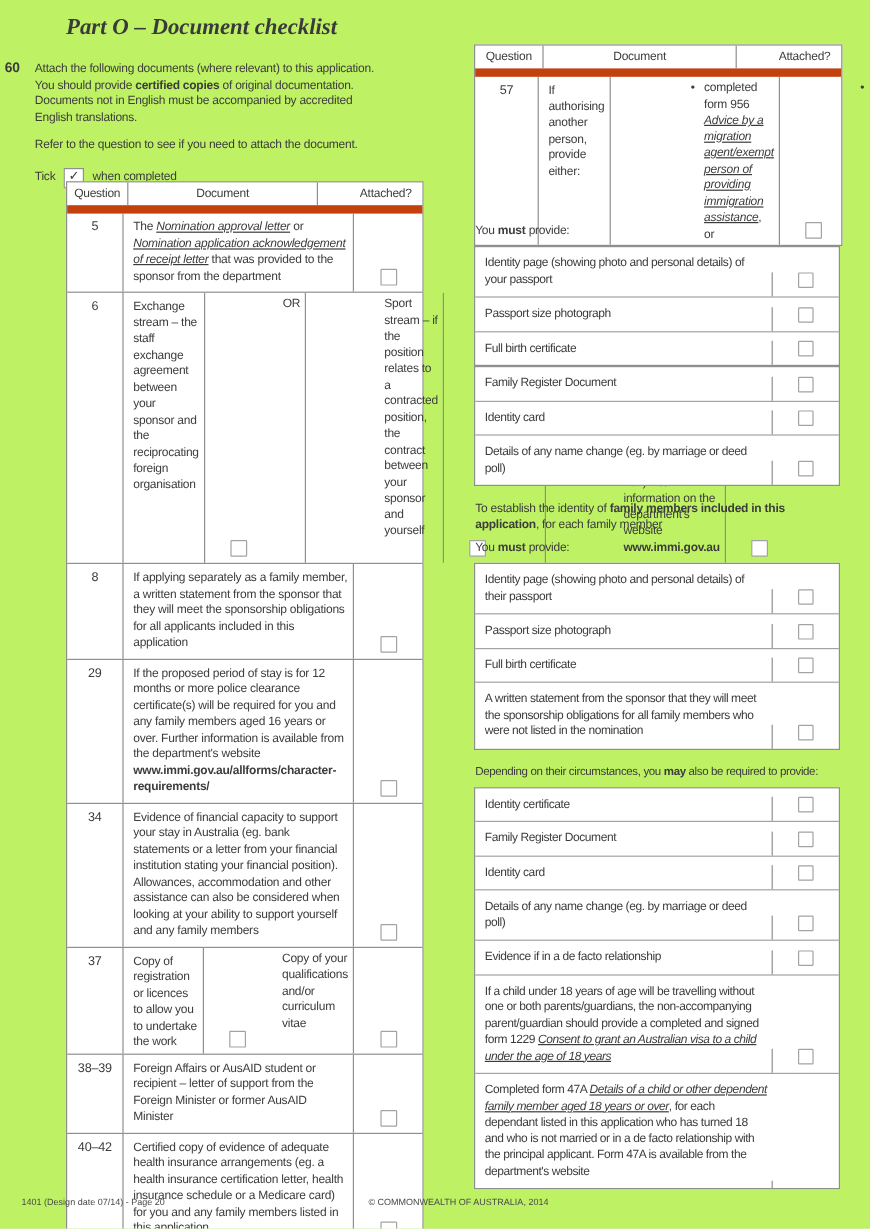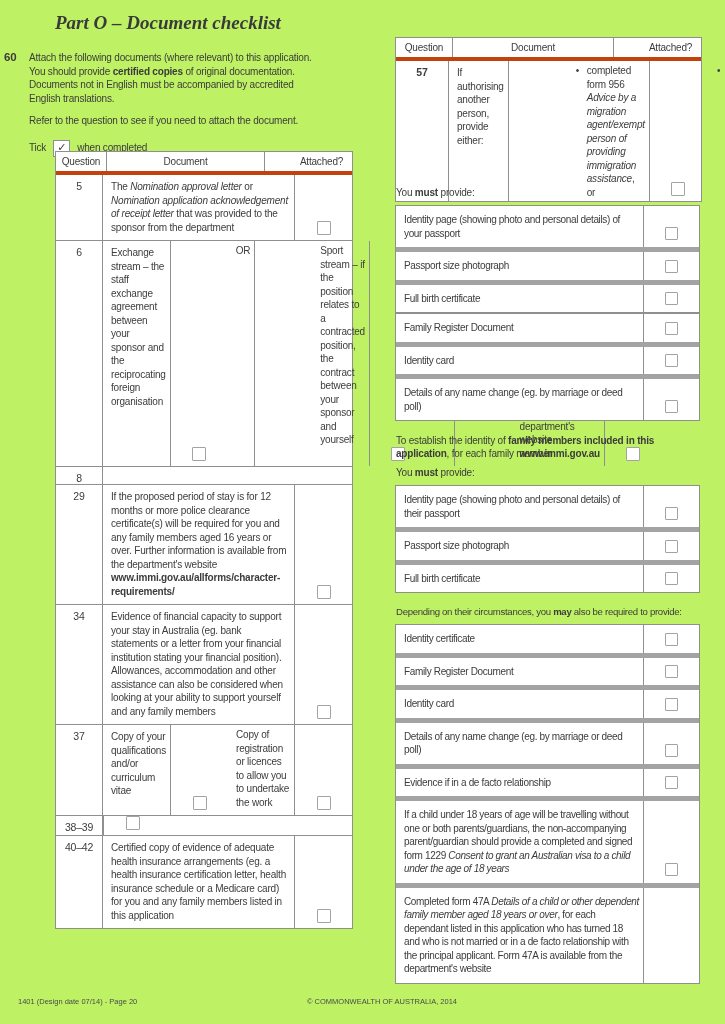--- a/index.html
+++ b/index.html
@@ -1,21 +1,21 @@
 <!DOCTYPE html>
 <html><head>
 <meta charset="utf-8">
 <style>
   html,body{margin:0;padding:0;background:#e8e8e8;}
   .page{
     position:relative;width:725px;height:1024px;background:#bef264;margin:0 auto;
     font-family:"Liberation Sans", sans-serif;color:#3c3c3c;font-size:10px;
     letter-spacing:-0.2px;overflow:hidden;
   }
-  .seg-i{font-style:italic;}
+  .seg-i{font-style:italic;text-decoration:underline;}
   .seg-b{font-weight:bold;}
 
   
   .title{
     position:absolute;left:55px;top:12px;
     font-family:"Liberation Serif", serif;font-style:italic;font-weight:600;
     font-size:19px;color:#3a3a3a;letter-spacing:0;
   }
   .q60{position:absolute;left:4px;top:51px;width:322px;line-height:13.5px;}
   .qnum{position:absolute;left:0;top:0;font-weight:bold;font-size:11.5px;}
@@ -27,30 +27,30 @@
   .tickbox{
     width:15px;height:15px;border:1px solid #8f8f8f;background:#fff;
     display:inline-flex;align-items:center;justify-content:center;
     font-size:11px;color:#3c3c3c;flex:0 0 auto;
   }
 
   
   .qtbl{border:1px solid #8f8f8f;background:#fff;}
   .ltable{position:absolute;left:55px;top:151px;width:296px;}
   .rtable{position:absolute;left:395px;top:37px;width:305px;}
-  .thead{display:flex;border-bottom:4px solid #c2410c;}
+  .thead{display:flex;border-bottom:7px solid #c2410c;}
   .th{padding:4px 2px;text-align:center;font-size:10px;}
   .th0{flex:0 0 46px;border-right:1px solid #8f8f8f;}
   .th1{flex:1;}
   .th2{flex:0 0 57px;border-left:1px solid #8f8f8f;padding-left:28px;}
   .rtable .th0{flex-basis:52px;}
   .trow{display:flex;}
   .trow + .trow{border-top:1px solid #8f8f8f;}
   .qcell{flex:0 0 46px;border-right:1px solid #8f8f8f;text-align:center;padding-top:5px;font-size:10.5px;}
-  .rtable .qcell{flex-basis:52px;font-weight:bold;}
+  .rtable .qcell{flex-basis:52px;}
   .rcell{flex:1;display:flex;flex-direction:row;}
   .blk{display:flex;align-items:stretch;}
   .btxt{flex:1;padding:2px 4px 2px 8px;line-height:13.5px;}
   .blk:first-child > .btxt{padding-top:5px;}
   .blk + .blk > .btxt{padding-top:3px;}
   .blk:last-child > .btxt{padding-bottom:6px;}
   .blk.bullet > .btxt{display:flex;}
   .bmark{flex:0 0 11px;margin-left:2px;}
   .bwrap{flex:1;}
   .batt{
@@ -61,22 +61,22 @@
     width:14px;height:14px;border:1px solid #a3a3a3;background:#fff;
     border-radius:1px;box-sizing:border-box;display:block;margin-bottom:1px;
   }
 
   
   .rsections{position:absolute;left:395px;top:180px;width:305px;line-height:13px;}
   .sec-head{margin:13px 0 0 1px;}
   .sub-head{margin:6px 0 6px 1px;}
   .intro-line{margin:12px 0 6px 1px;font-size:9.6px;letter-spacing:-0.3px;}
   .itbl{border:1px solid #8f8f8f;background:#fff;}
-  .irow{display:flex;}
-  .irow + .irow{border-top:5px solid #a3a3a3;}
+  .irow{display:flex;align-items:flex-end;}
+  .irow + .irow{border-top:1px solid #a3a3a3;}
   .itxt{flex:1;padding:7px 4px 7px 8px;line-height:13.5px;letter-spacing:-0.35px;}
   .iatt{
     flex:0 0 55px;border-left:1px solid #8f8f8f;
     display:flex;align-items:flex-end;justify-content:center;padding-bottom:6px;
   }
   .iatt .cb{width:13px;height:13px;}
 
   
   .footer-left{position:absolute;left:18px;top:997px;font-size:7.5px;letter-spacing:0;color:#4a4a4a;}
   .footer-right{position:absolute;left:307px;top:997px;font-size:7.5px;letter-spacing:0;color:#4a4a4a;}
@@ -146,20 +146,28 @@
           <div class="blk">
             <div class="btxt">Domestic worker (executive) stream – a signed <span class="seg-i">Domestic Worker Declaration</span> proforma from your sponsor, available from the Temporary Work (Long Stay Activity) (subclass 401) visa information on the department's website <span class="seg-b">www.immi.gov.au</span></div>
             <div class="batt">
               <span class="cb"></span>
             </div>
           </div>
         </div>
       </div>
       <div class="trow">
         <div class="qcell">8</div>
+        <div class="rcell">
+          <div class="blk">
+            <div class="btxt">If applying separately as a family member, a written statement from the sponsor that they will meet the sponsorship obligations for all applicants included in this application</div>
+            <div class="batt">
+              <span class="cb"></span>
+            </div>
+          </div>
+        </div>
       </div>
       <div class="trow">
         <div class="qcell">29</div>
         <div class="rcell">
           <div class="blk">
             <div class="btxt">If the proposed period of stay is for 12 months or more police clearance certificate(s) will be required for you and any family members aged 16 years or over. Further information is available from the department's website <span class="seg-b">www.immi.gov.au/allforms/character-requirements/</span></div>
             <div class="batt">
               <span class="cb"></span>
             </div>
           </div>
@@ -173,37 +181,38 @@
             <div class="batt">
               <span class="cb"></span>
             </div>
           </div>
         </div>
       </div>
       <div class="trow">
         <div class="qcell">37</div>
         <div class="rcell">
           <div class="blk">
+            <div class="btxt">Copy of registration or licences to allow you to undertake the work</div>
+            <div class="batt">
+              <span class="cb"></span>
+            </div>
+          </div>
+          <div class="blk">
             <div class="btxt">Copy of your qualifications and/or curriculum vitae</div>
             <div class="batt">
               <span class="cb"></span>
             </div>
           </div>
-          <div class="blk">
-            <div class="btxt">Copy of registration or licences to allow you to undertake the work</div>
-            <div class="batt">
-              <span class="cb"></span>
-            </div>
-          </div>
         </div>
       </div>
       <div class="trow">
         <div class="qcell">38–39</div>
         <div class="rcell">
           <div class="blk">
+            <div class="btxt">Foreign Affairs or AusAID student or recipient – letter of support from the Foreign Minister or former AusAID Minister</div>
             <div class="batt">
               <span class="cb"></span>
             </div>
           </div>
         </div>
       </div>
       <div class="trow">
         <div class="qcell">40–42</div>
         <div class="rcell">
           <div class="blk">
@@ -307,20 +316,26 @@
           <div class="iatt">
             <span class="cb"></span>
           </div>
         </div>
         <div class="irow">
           <div class="itxt">Full birth certificate</div>
           <div class="iatt">
             <span class="cb"></span>
           </div>
         </div>
+        <div class="irow">
+          <div class="itxt">A written statement from the sponsor that they will meet the sponsorship obligations for all family members who were not listed in the nomination</div>
+          <div class="iatt">
+            <span class="cb"></span>
+          </div>
+        </div>
       </div>
       <p class="intro-line">Depending on their circumstances, you <span class="seg-b">may</span> also be required to provide:</p>
       <div class="itbl">
         <div class="irow">
           <div class="itxt">Identity certificate</div>
           <div class="iatt">
             <span class="cb"></span>
           </div>
         </div>
         <div class="irow">

